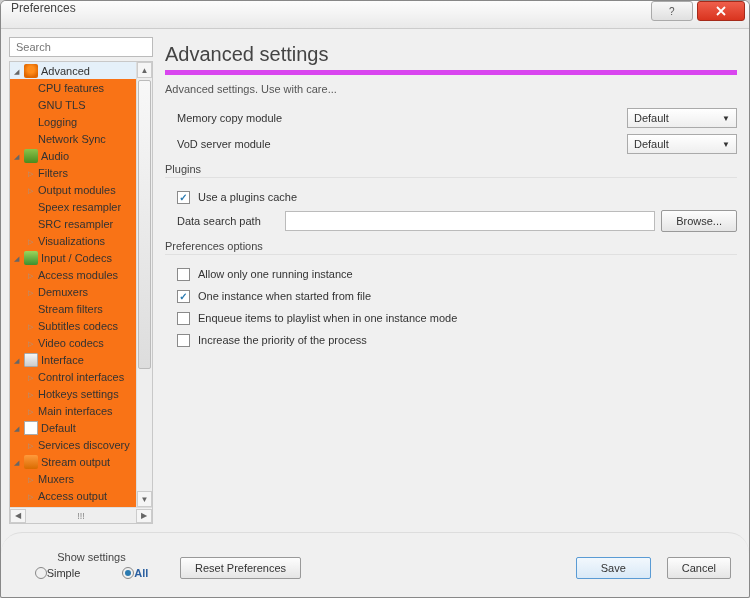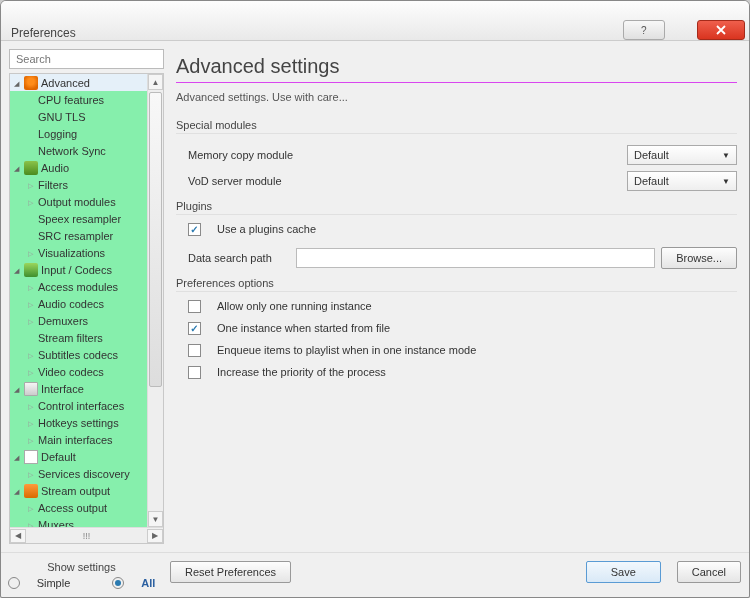--- a/index.html
+++ b/index.html
@@ -1,27 +1,27 @@
 <!DOCTYPE html>
 <html><head>
 <meta charset="utf-8">
 <style>
 * { box-sizing: border-box; margin: 0; padding: 0; }
 body { font-family: "Segoe UI", Tahoma, sans-serif; font-size: 11px; background: #ccc; color: #333; }
 .window { width: 750px; height: 598px; background: #f0f0f0; border: 1px solid #888; border-radius: 6px 6px 2px 2px; overflow: hidden; display: flex; flex-direction: column; margin: 0 auto; }
-.titlebar { height: 40px; background: linear-gradient(#fdfdfd,#e9e9e9); border-bottom: 1px solid #ccc; display: flex; align-items: flex-end; padding: 0 4px 0 10px; gap: 28px; }
+.titlebar { height: 28px; background: linear-gradient(#fdfdfd,#e9e9e9); border-bottom: 1px solid #ccc; display: flex; align-items: flex-start; padding: 0 4px 0 10px; }
 .titlebar-title { font-size: 12px; color: #444; }
 .titlebar-spacer { flex: 1; }
 .titlebar-btn { width: 42px; height: 20px; border: 1px solid #aaa; border-radius: 3px; margin-left: 4px; display: flex; align-items: center; justify-content: center; background: linear-gradient(#f8f8f8,#e0e0e0); }
 .titlebar-btn.close { background: linear-gradient(#ef5f4c,#d9341f); border-color: #a52a1a; color: #fff; width: 48px; }
 .titlebar-btn svg { width: 12px; height: 12px; }
 .content { flex: 1; display: flex; padding: 8px; gap: 8px; overflow: hidden; }
-.sidebar { width: 155px; display: flex; flex-direction: column; }
+.sidebar { width: 144px; display: flex; flex-direction: column; }
 .search-input { width: 100%; height: 20px; border: 1px solid #bbb; padding: 2px 6px; font-size: 11px; color: #888; background: #fff; }
-.tree-wrap { flex: 1; border: 1px solid #c8c8c8; background: #86efac; margin-top: 4px; overflow: hidden; position: relative; }
+.tree-wrap { flex: 1; border: 1px solid #c8c8c8; background: #f97316; margin-top: 4px; overflow: hidden; position: relative; }
 .tree { overflow-y: auto; overflow-x: hidden; height: 460px; }
 .tree-row { display: flex; align-items: center; height: 17px; padding-left: 4px; white-space: nowrap; }
 .tree-row.selected { background: #e5f0f9; }
 .tree-row .tri { width: 10px; font-size: 9px; color: #666; display: inline-block; }
 .tree-row .tri.open::before { content: "◢"; font-size: 7px; }
 .tree-row .tri.closed::before { content: "▷"; font-size: 7px; color: #999; }
 .tree-row .icon { width: 14px; height: 14px; margin-right: 3px; display: inline-flex; align-items: center; justify-content: center; }
 .tree-row .icon.cone { background: radial-gradient(circle at 50% 40%, #ff8c1a 30%, #e06700 70%); border-radius: 2px; }
 .tree-row .icon.audio { background: linear-gradient(#8bc34a,#4a8b1e); border-radius: 2px; }
 .tree-row .icon.codec { background: linear-gradient(#9ad65c,#3e8f2e); border-radius: 2px; }
@@ -30,39 +30,39 @@
 .tree-row .icon.stream { background: linear-gradient(#ff9a3c,#d96b00); border-radius: 2px; }
 .tree-row .label { font-size: 11px; color: #333; }
 .tree-row.l1 { padding-left: 4px; }
 .tree-row.l2 { padding-left: 28px; }
 .tree-row.l2.with-tri { padding-left: 18px; }
 .hscroll { position: absolute; bottom: 0; left: 0; right: 0; height: 16px; background: #f0f0f0; border-top: 1px solid #ddd; display: flex; align-items: center; }
 .hscroll .arrow { width: 16px; height: 14px; border: 1px solid #ccc; background: #f5f5f5; display: flex; align-items: center; justify-content: center; font-size: 8px; color: #666; }
 .hscroll .track { flex: 1; height: 14px; background: #eee; position: relative; display: flex; align-items: center; justify-content: center;}
 .hscroll .thumb { position: absolute; color:#888; font-size:9px;}
 .main { flex: 1; display: flex; flex-direction: column; overflow: hidden; padding: 0 4px; }
-.main-title { font-size: 20px; color: #444; padding: 6px 0 4px 0; border-bottom: 1px solid #d946ef; }
+.main-title { font-size: 20px; color: #444; padding: 6px 0 4px 0; border-bottom: 5px solid #d946ef; }
 .main-sub { font-size: 11px; color: #555; padding: 8px 0 10px 0; }
 .group-label { font-size: 11px; color: #444; border-bottom: 1px solid #e0e0e0; padding: 2px 0; margin: 4px 0 8px 0; }
 .form-row { display: flex; align-items: center; min-height: 26px; padding-left: 12px; }
 .form-row .lbl { width: 200px; font-size: 11px; color: #333; }
 .form-row .ctrl { flex: 1; display: flex; justify-content: flex-end; align-items: center; gap: 6px; }
 .select { width: 110px; height: 20px; border: 1px solid #aaa; background: linear-gradient(#fff,#eee); display: flex; align-items: center; justify-content: space-between; padding: 0 6px; font-size: 11px; }
 .select .caret { font-size: 8px; color: #333; }
-.checkbox-row { display: flex; height: 22px; padding-left: 12px; gap: 16px; font-size: 11px; }
+.checkbox-row { display: flex; align-items: center; height: 22px; padding-left: 12px; gap: 8px; font-size: 11px; }
 .cb { width: 13px; height: 13px; border: 1px solid #8a8a8a; background: #fff; display: inline-flex; align-items: center; justify-content: center; }
 .cb.checked::after { content: "✓"; font-size: 10px; color: #2a7ab0; font-weight: bold; }
 .text-input { flex: 1; height: 20px; border: 1px solid #bbb; background: #fff; }
 .btn { height: 22px; padding: 0 14px; border: 1px solid #999; background: linear-gradient(#fdfdfd,#e5e5e5); font-size: 11px; border-radius: 2px; display: inline-flex; align-items: center; }
 .btn.primary { border-color: #5a9bd4; background: linear-gradient(#f2f8fd,#d9e9f7); padding: 0 24px; }
-.footer { border-top: 1px solid #ddd; padding: 8px; display: flex; align-items: flex-start; gap: 16px; }
+.footer { border-top: 1px solid #ddd; padding: 18px; display: flex; align-items: flex-end; gap: 16px; border-radius: 21px; }
 .show-settings { width: 145px; text-align: center; }
 .show-settings .title { font-size: 11px; color: #444; margin-bottom: 4px; }
 .show-settings .opts { display: flex; justify-content: center; gap: 18px; }
-.radio { display: flex; align-items: center; gap: 17px; font-size: 11px; }
+.radio { display: flex; align-items: center; gap: 0; font-size: 11px; }
 .radio .dot { width: 12px; height: 12px; border: 1px solid #888; border-radius: 50%; display: inline-flex; align-items: center; justify-content: center; }
 .radio.on .dot::after { content: ""; width: 6px; height: 6px; background: #2a7ab0; border-radius: 50%; }
 .radio.on { color: #2a5fa0; font-weight: bold; margin-left: 24px; }
 .footer-spacer { flex: 1; }
 .vscroll { position: absolute; right: 0; top: 0; bottom: 16px; width: 16px; background: #f0f0f0; border-left: 1px solid #ddd; display:flex; flex-direction:column;}
 .vscroll .arrow { height: 16px; border: 1px solid #ccc; background: #f5f5f5; font-size:8px; color:#666; display:flex; align-items:center; justify-content:center;}
 .vscroll .vtrack { flex:1; position:relative; background:#eee;}
 .vscroll .vthumb { position:absolute; left:1px; right:1px; top:2px; height:70%; background:linear-gradient(#f8f8f8,#ddd); border:1px solid #bbb; border-radius:2px;}
 </style>
 </head>
@@ -135,24 +135,20 @@
               <span class="tri open"></span>
               <span class="icon codec"></span>
               <span class="label">Input / Codecs</span>
             </div>
           <div class="tree-row l2 with-tri">
               <span class="tri closed"></span>
               <span class="label">Access modules</span>
             </div>
           <div class="tree-row l2 with-tri">
               <span class="tri closed"></span>
-              <span class="label">Audio codecs</span>
-            </div>
-          <div class="tree-row l2 with-tri">
-              <span class="tri closed"></span>
               <span class="label">Demuxers</span>
             </div>
           <div class="tree-row l2">
               <span class="label">Stream filters</span>
             </div>
           <div class="tree-row l2 with-tri">
               <span class="tri closed"></span>
               <span class="label">Subtitles codecs</span>
             </div>
           <div class="tree-row l2 with-tri">
@@ -188,25 +184,25 @@
               <span class="label">Services discovery</span>
             </div>
 
           <div class="tree-row l1">
               <span class="tri open"></span>
               <span class="icon stream"></span>
               <span class="label">Stream output</span>
             </div>
           <div class="tree-row l2 with-tri">
               <span class="tri closed"></span>
+              <span class="label">Muxers</span>
+            </div>
+          <div class="tree-row l2 with-tri">
+              <span class="tri closed"></span>
               <span class="label">Access output</span>
-            </div>
-          <div class="tree-row l2 with-tri">
-              <span class="tri closed"></span>
-              <span class="label">Muxers</span>
             </div>
         </div>
         <div class="vscroll">
           <div class="arrow">▲</div>
             <div class="vtrack">
               <div class="vthumb"></div>
             </div>
             <div class="arrow">▼</div>
         </div>
         <div class="hscroll">
@@ -216,21 +212,20 @@
             </div>
             <div class="arrow">▶</div>
         </div>
       </div>
     </div>
 
     <div class="main">
       <div class="main-title">Advanced settings</div>
       <div class="main-sub">Advanced settings. Use with care...</div>
 
-      <div class="group-label">Special modules</div>
       <div class="form-row">
         <span class="lbl">Memory copy module</span>
         <div class="ctrl">
             <div class="select">
               <span>Default</span>
               <span class="caret">▼</span>
             </div>
           </div>
       </div>
       <div class="form-row">

